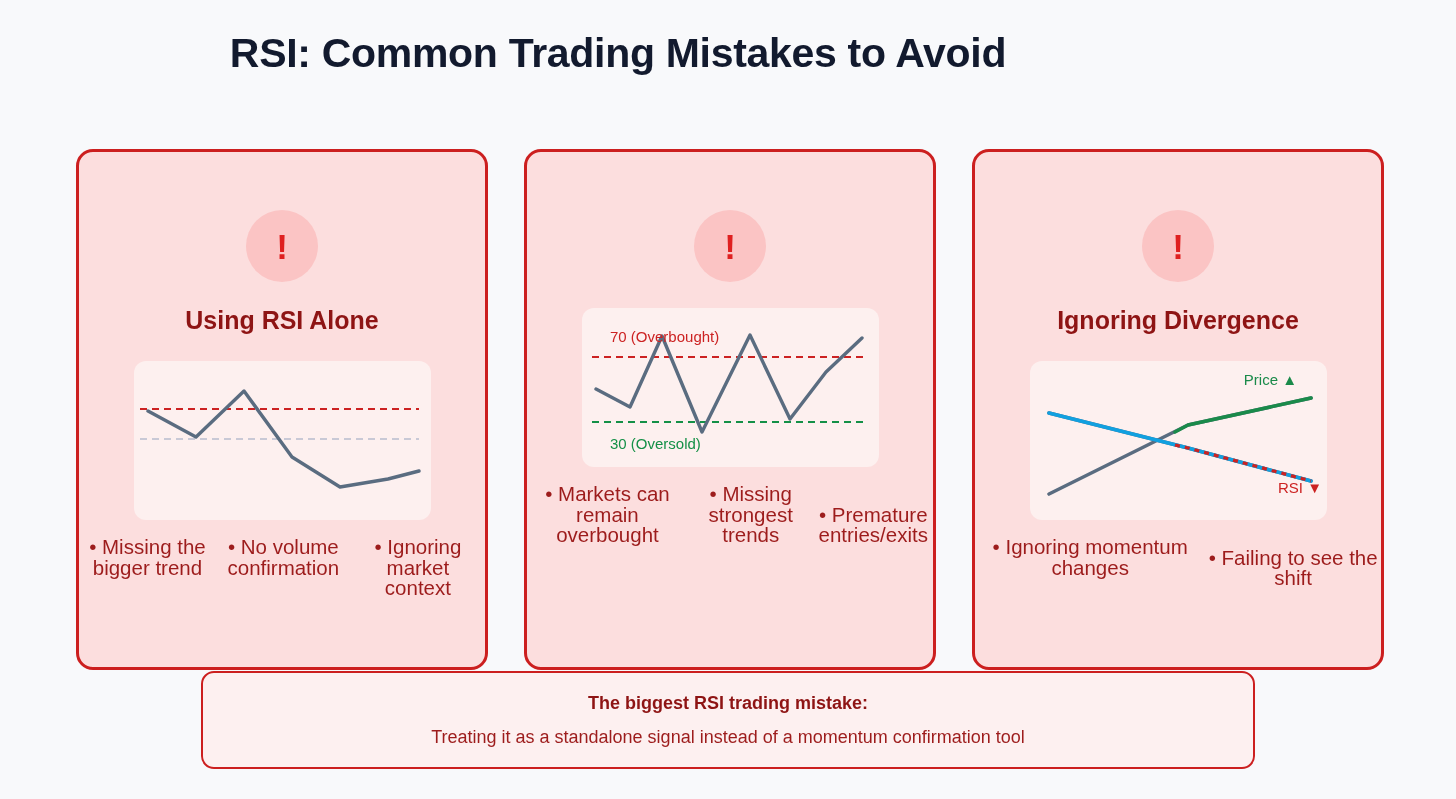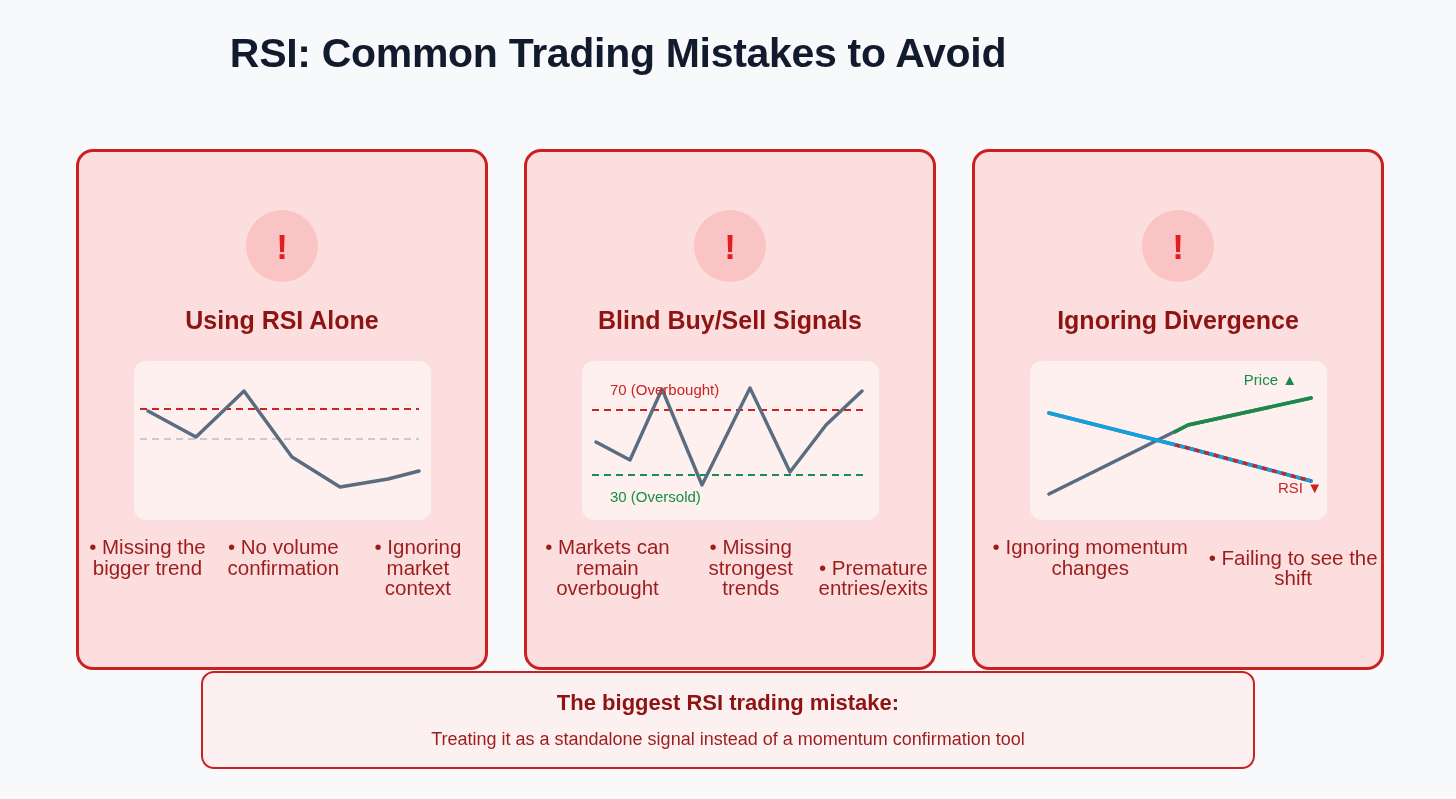--- a/index.html
+++ b/index.html
@@ -117,21 +117,21 @@
     box-sizing: border-box;
     background: #fdf0f0;
     border: 2.5px solid #cc1f1f;
     border-radius: 13px;
     display: flex;
     flex-direction: column;
     align-items: center;
     justify-content: center;
   }
   .banner-title {
-    font-size: 22px;
+    font-size: 18px;
     font-weight: bold;
     color: #8e1414;
     margin-bottom: 13px;
   }
   .banner-sub {
     font-size: 18px;
     color: #9d1c1c;
   }
 
   
@@ -167,21 +167,20 @@
       <div class="bullet">• Missing the bigger trend</div>
       <div class="bullet">• No volume confirmation</div>
       <div class="bullet">• Ignoring market context</div>
     </div>
   </div>
 
   <div class="card">
     <div class="card-icon">
       <span>!</span>
     </div>
-    <div class="card-heading">Blind Buy/Sell Signals</div>
 
     <div class="chart-panel">
       <svg width="309" height="171" viewBox="0 0 309 171">
         <g transform="translate(6,6)">
           <line x1="10" y1="49" x2="285" y2="49" stroke="#cc2222" stroke-width="1.8" stroke-dasharray="7,5"></line>
           <line x1="10" y1="114" x2="285" y2="114" stroke="#149047" stroke-width="1.8" stroke-dasharray="7,5"></line>
           <polyline points="14,81 48,99 80,28 120,124 168,27 208,111 244,64 280,30" fill="none" stroke="#5a6c80" stroke-width="3.4" stroke-linejoin="round" stroke-linecap="round"></polyline>
           <text class="lbl-over" x="28" y="34">70 (Overbought)</text>
           <text class="lbl-under" x="28" y="141">30 (Oversold)</text>
         </g>

